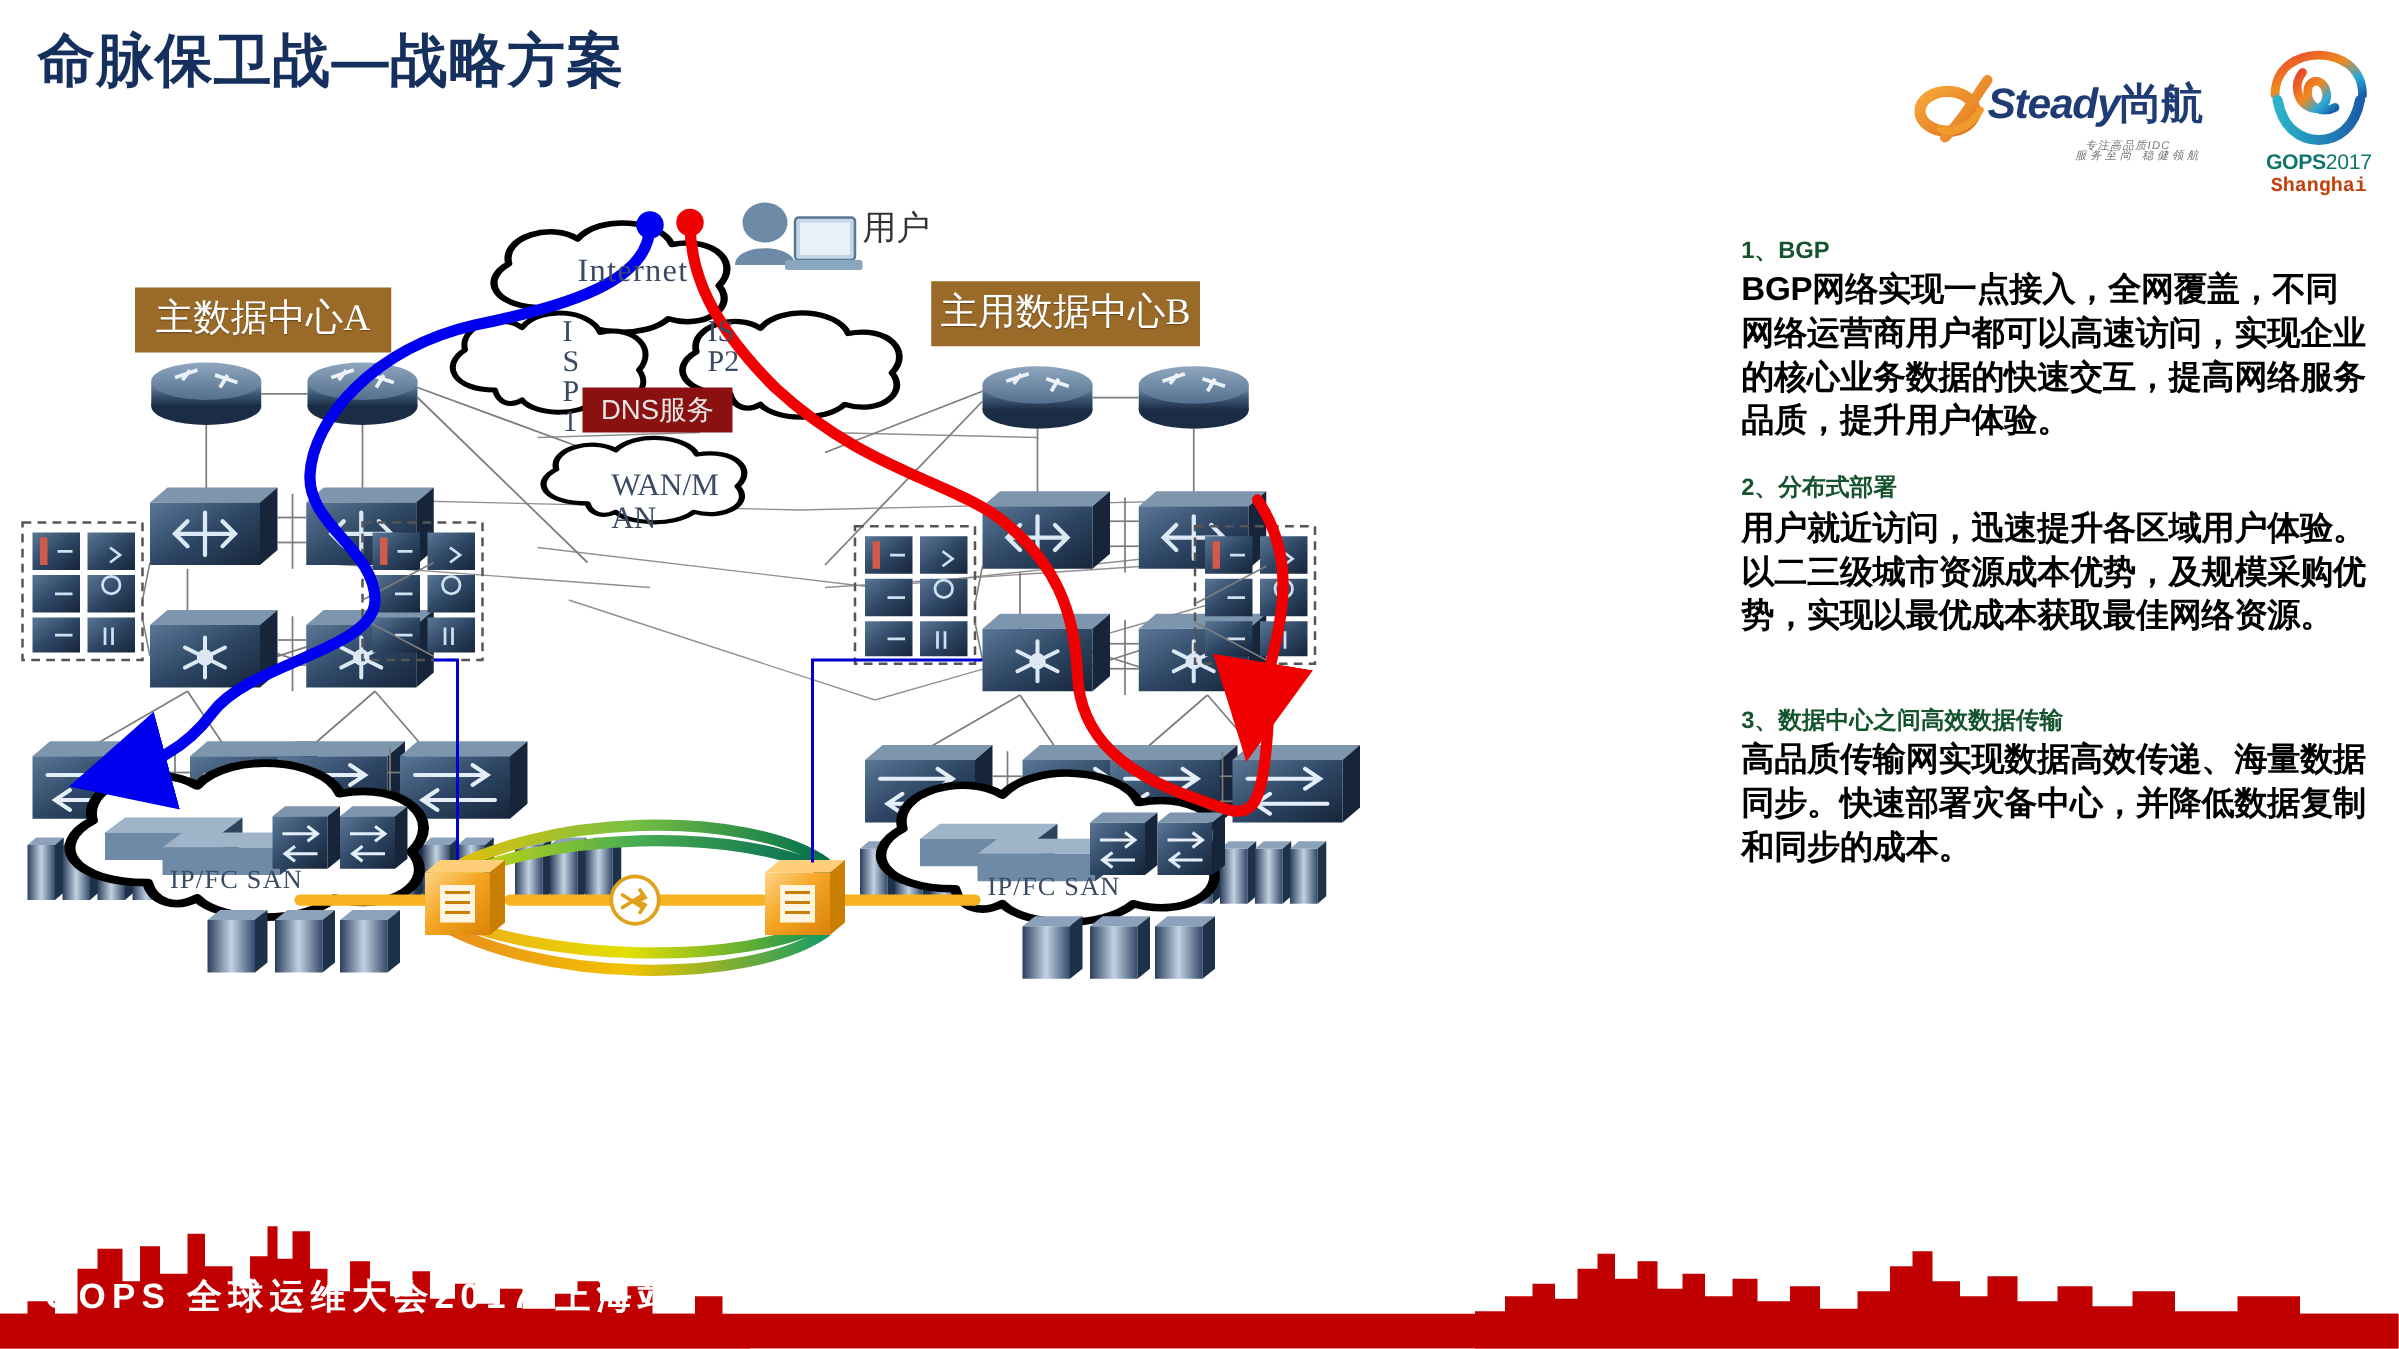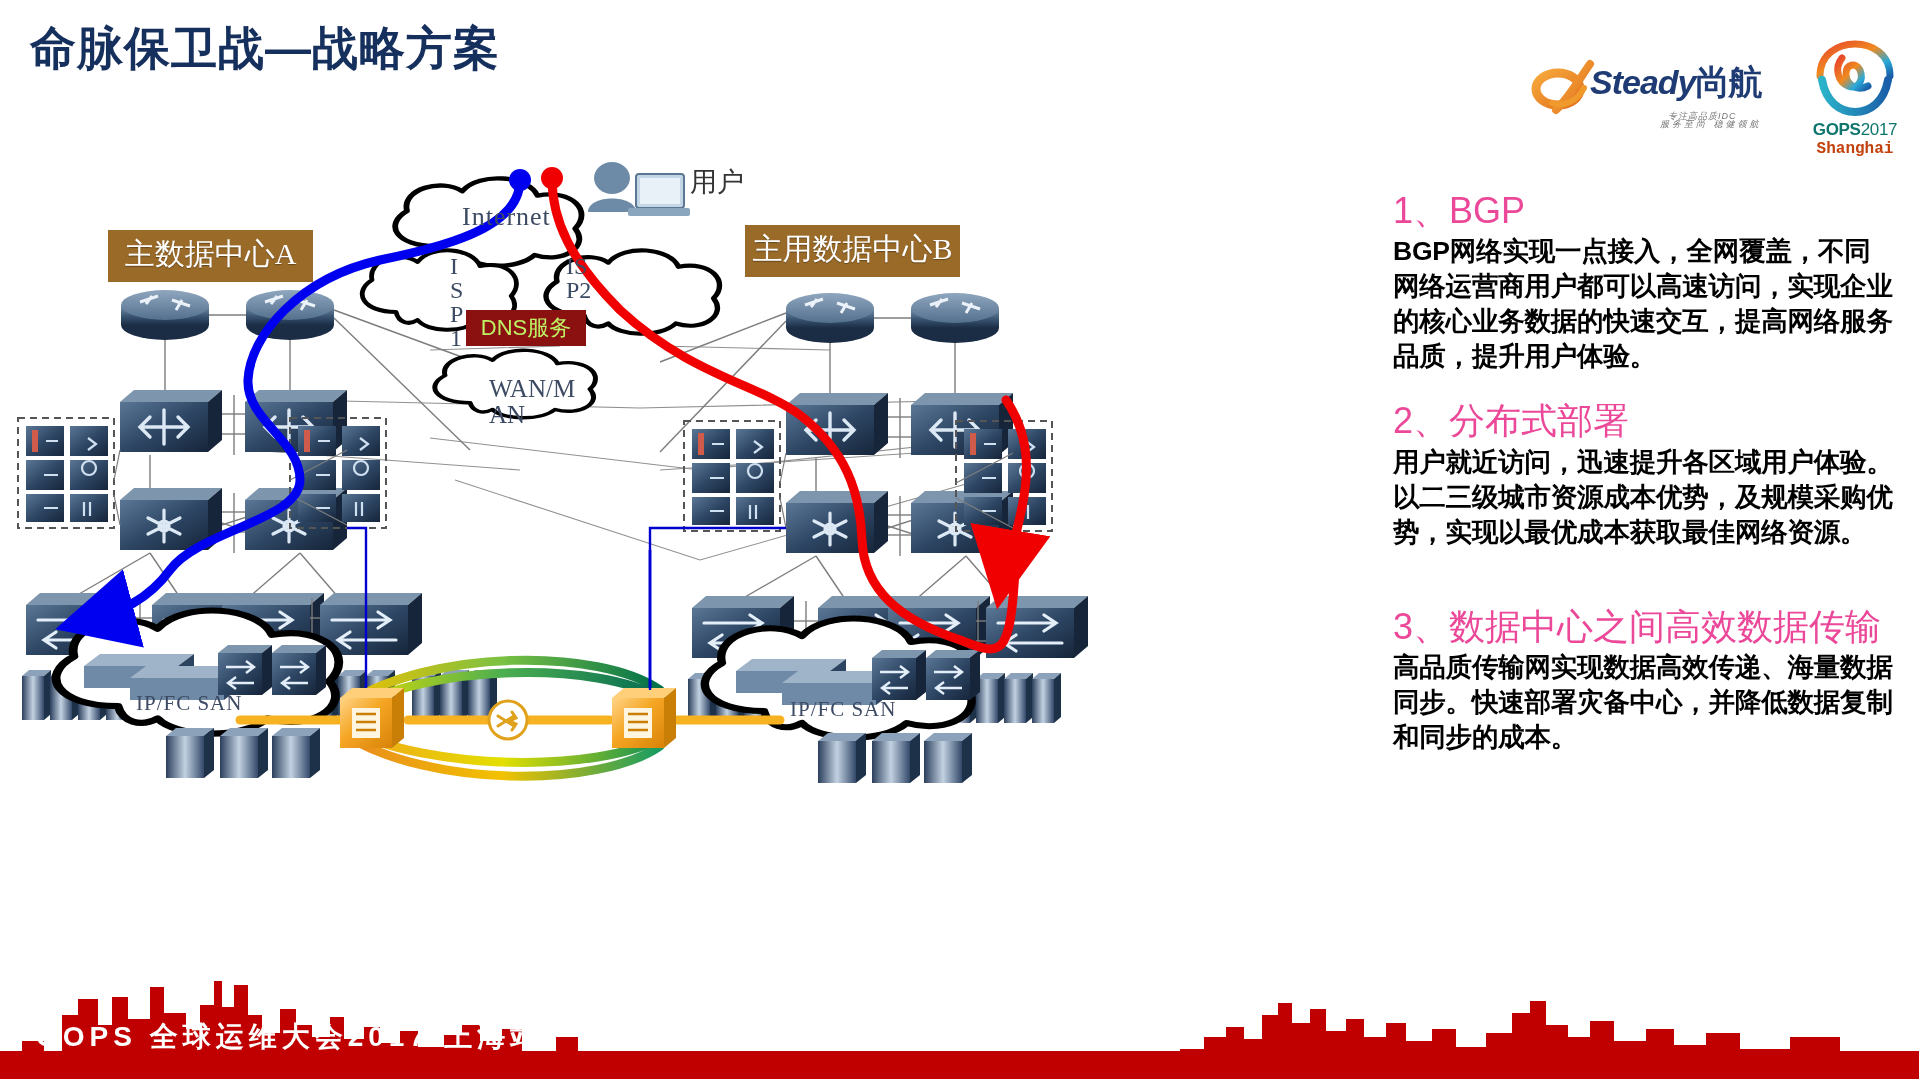--- a/index.html
+++ b/index.html
@@ -28,40 +28,40 @@
 
   .logo-gops{position:absolute;left:1800px;top:40px;width:110px;height:120px;text-align:center;}
   .gops-mark{width:86px;height:80px;margin:0 auto;position:relative;}
   .gops-txt{font-size:17px;font-weight:bold;color:#0f766e;line-height:1.15;letter-spacing:-.3px;}
   .gops-txt .yr{font-weight:normal;}
   .gops-city{font-size:16px;font-weight:bold;color:#c2410c;font-family:Liberation Mono, monospace;}
 
   
   #right-col{position:absolute;left:1393px;top:190px;width:500px;}
   .blk{margin-bottom:26px;}
-  .blk h3{margin:0 0 2px 0;font-size:36px;font-weight:normal;color:#ec4899;line-height:1.18;}
+  .blk h3{margin:0 0 2px 0;font-size:19px;font-weight:bold;color:#14532d;line-height:1.18;}
   .blk p{margin:0;font-size:26.5px;color:#000;line-height:1.32;letter-spacing:-.2px;font-weight:bold;}
   .gap-lg{height:30px;}
 
   
   #diagram{position:absolute;left:0;top:150px;width:1330px;height:820px;}
   #diagram svg{position:absolute;left:0;top:0;}
 
   .dc-label{
     position:absolute;background:#9a6a28;color:#fff;
     font-family:"Liberation Serif","DejaVu Serif",serif;
     font-size:30px;text-align:center;padding:4px 0 7px 0;
     text-shadow:0 1px 1px rgba(0,0,0,.35);
   }
   #dc-label-a{left:108px;top:80px;width:205px;}
   #dc-label-b{left:745px;top:75px;width:215px;}
 
   .dns-box{
     position:absolute;left:466px;top:160px;width:120px;height:36px;
-    background:#8b1111;color:#bef264;font-size:22px;text-align:center;line-height:36px;
+    background:#8b1111;color:#e5e5e5;font-size:22px;text-align:center;line-height:36px;
     font-family:"Liberation Sans",sans-serif;
   }
   .cloud-txt{
     position:absolute;font-family:"Liberation Serif","DejaVu Serif",serif;
     color:#3c4a63;white-space:pre-line;
   }
   #txt-internet{left:462px;top:52px;font-size:26px;letter-spacing:1px;}
   #txt-isp1{left:450px;top:104px;font-size:24px;width:18px;line-height:1.0;}
   #txt-isp2{left:566px;top:104px;font-size:24px;width:26px;line-height:1.0;}
   #txt-wanman{left:489px;top:226px;font-size:25px;width:86px;line-height:1.05;}

